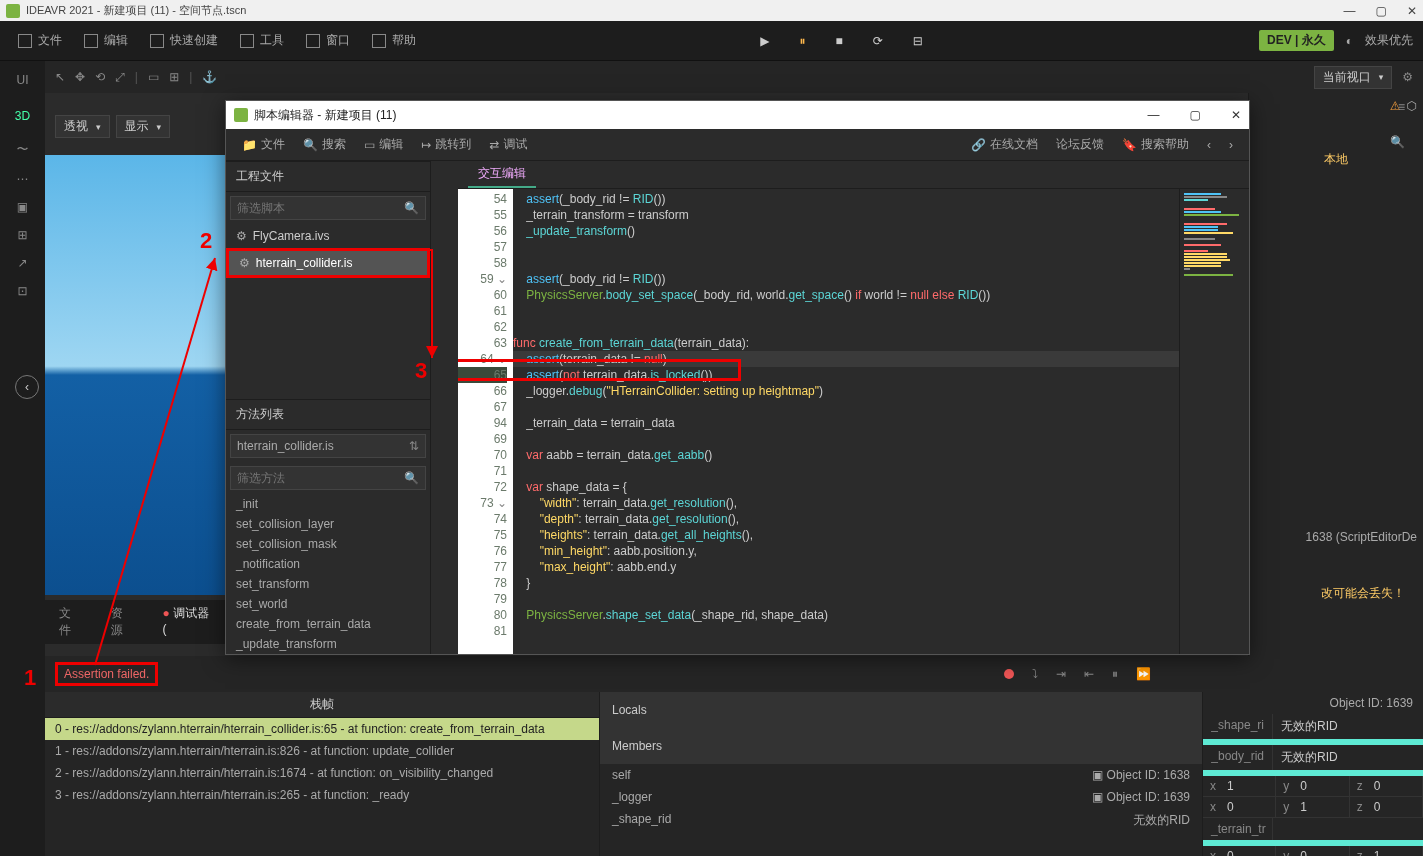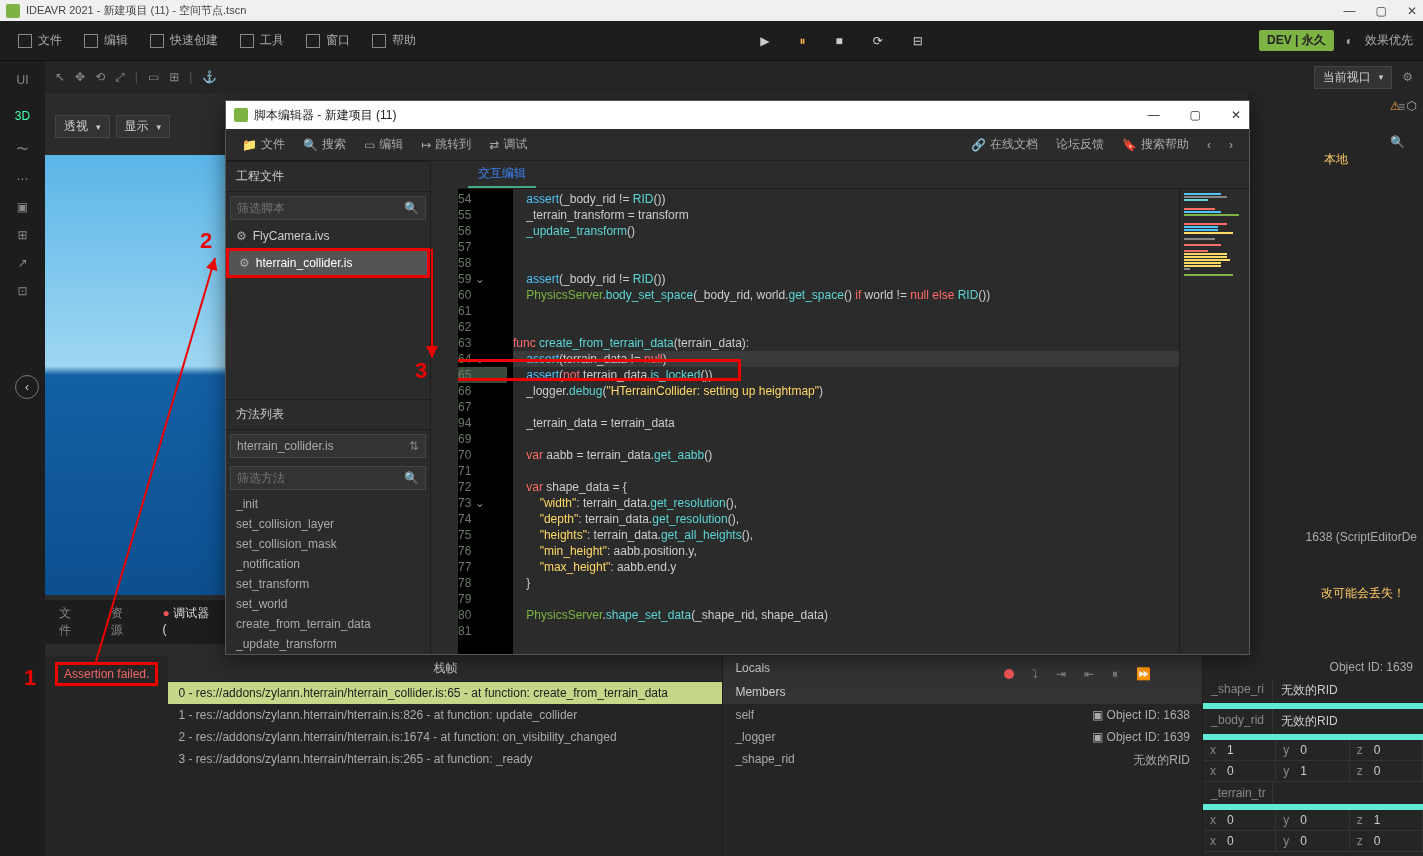--- a/index.html
+++ b/index.html
@@ -45,47 +45,47 @@
 .filter-row{display:flex;align-items:center;background:#333;margin:4px;border:1px solid #444;}
 .filter-row input{flex:1;background:transparent;border:none;color:#aaa;padding:4px 6px;outline:none;}
 .filter-row .ico{padding:0 6px;color:#888;}
 .file-item{padding:5px 10px;display:flex;align-items:center;gap:6px;color:#ccc;}
 .file-item.sel{background:#545454;color:#fff;}
 .file-item .gear{color:#aaa;}
 .red-box{border:3px solid #e00;}
 .method-item{padding:3px 10px;color:#aaa;}
 .script-right{flex:1;display:flex;flex-direction:column;}
 .editor-tab-row{height:28px;display:flex;align-items:center;padding:0 10px;border-bottom:1px solid #1d1d1d;}
-.editor-tab{padding:4px 10px;color:#3b82f6;border-bottom:2px solid #4a8;}
+.editor-tab{padding:4px 10px;color:#f0abfc;border-bottom:2px solid #4a8;}
 .code-wrap{flex:1;display:flex;overflow:hidden;position:relative;}
-.gutter{width:55px;background:#000000;padding:2px 6px 0 0;color:#6b7a6b;font-family:Consolas,monospace;font-size:12px;}
+.gutter{width:55px;background:#ffffff;text-align:right;padding:2px 6px 0 0;color:#6b7a6b;font-family:Consolas,monospace;font-size:12px;}
 .gutter div{height:16px;line-height:16px;}
 .code{flex:1;font-family:Consolas,monospace;font-size:12px;padding-top:2px;color:#ccc;}
 .code div{height:16px;line-height:16px;white-space:pre;}
 .minimap{width:70px;background:#2b2b2b;position:relative;border-left:1px solid #1d1d1d;}
 .minimap-lines{position:absolute;top:4px;left:4px;right:4px;}
 .minimap-lines span{display:block;height:2px;margin-bottom:1px;}
 .k-red{color:#ff6b6b}.k-cyan{color:#4fc3f7}.k-green{color:#7cb342}.k-str{color:#ffd966}.k-call{color:#5cd6d6}
 .hl-line{background:#3a3a3a;}
 .hl-gutter{background:#3a4a3a;position:relative;}
 .hl-gutter::before{content:"▸";position:absolute;left:-40px;color:#4a8;}
-.bottom-panel{position:absolute;left:45px;right:0;bottom:0;height:200px;background:#252525;display:flex;flex-direction:row;}
+.bottom-panel{position:absolute;left:45px;right:0;bottom:0;height:200px;background:#252525;display:flex;flex-direction:column;}
 .bottom-tab{padding:5px 14px;color:#888;}
 .bottom-body{flex:1;display:flex;}
 .stack-col{width:555px;display:flex;flex-direction:column;border-right:1px solid #1d1d1d;}
 .assertion-row{padding:6px 10px;}
 .assertion-box{display:inline-block;padding:2px 6px;border:3px solid #e00;color:#e66;}
 .dbg-toolbar{display:flex;justify-content:flex-end;gap:18px;padding:4px 12px;align-items:center;height:28px;}
 .dbg-btn{color:#888;}
 .rec{width:10px;height:10px;background:#e55;border-radius:50%;}
 .stack-head{text-align:center;padding:4px;color:#ccc;border-bottom:1px solid #1d1d1d;background:#2b2b2b;}
 .stack-row{padding:4px 10px;color:#aaa;}
 .stack-row.sel{background:#c5d88a;color:#222;}
 .vars-col{flex:1;display:flex;flex-direction:column;border-right:1px solid #1d1d1d;}
-.var-head{padding:5px 12px;background:#333;color:#ccc;}
+.var-head{padding:11px 12px;background:#333;color:#ccc;}
 .var-row{display:flex;padding:4px 12px;color:#aaa;}
 .var-row .k{width:150px;}
 .var-row .v{flex:1;text-align:right;}
 .insp-col{width:220px;display:flex;flex-direction:column;}
 .insp-head{display:flex;justify-content:space-between;padding:4px 10px;color:#aaa;}
 .insp-row{display:flex;border-bottom:6px solid #5eead4;}
 .insp-row .k{width:70px;padding:4px 8px;color:#888;border-right:1px solid #333;text-align:right;}
 .insp-row .v{flex:1;padding:4px 8px;color:#ccc;}
 .xyz-grid{display:flex;border-bottom:1px solid #333;}
 .xyz-cell{flex:1;display:flex;border-right:1px solid #333;}

